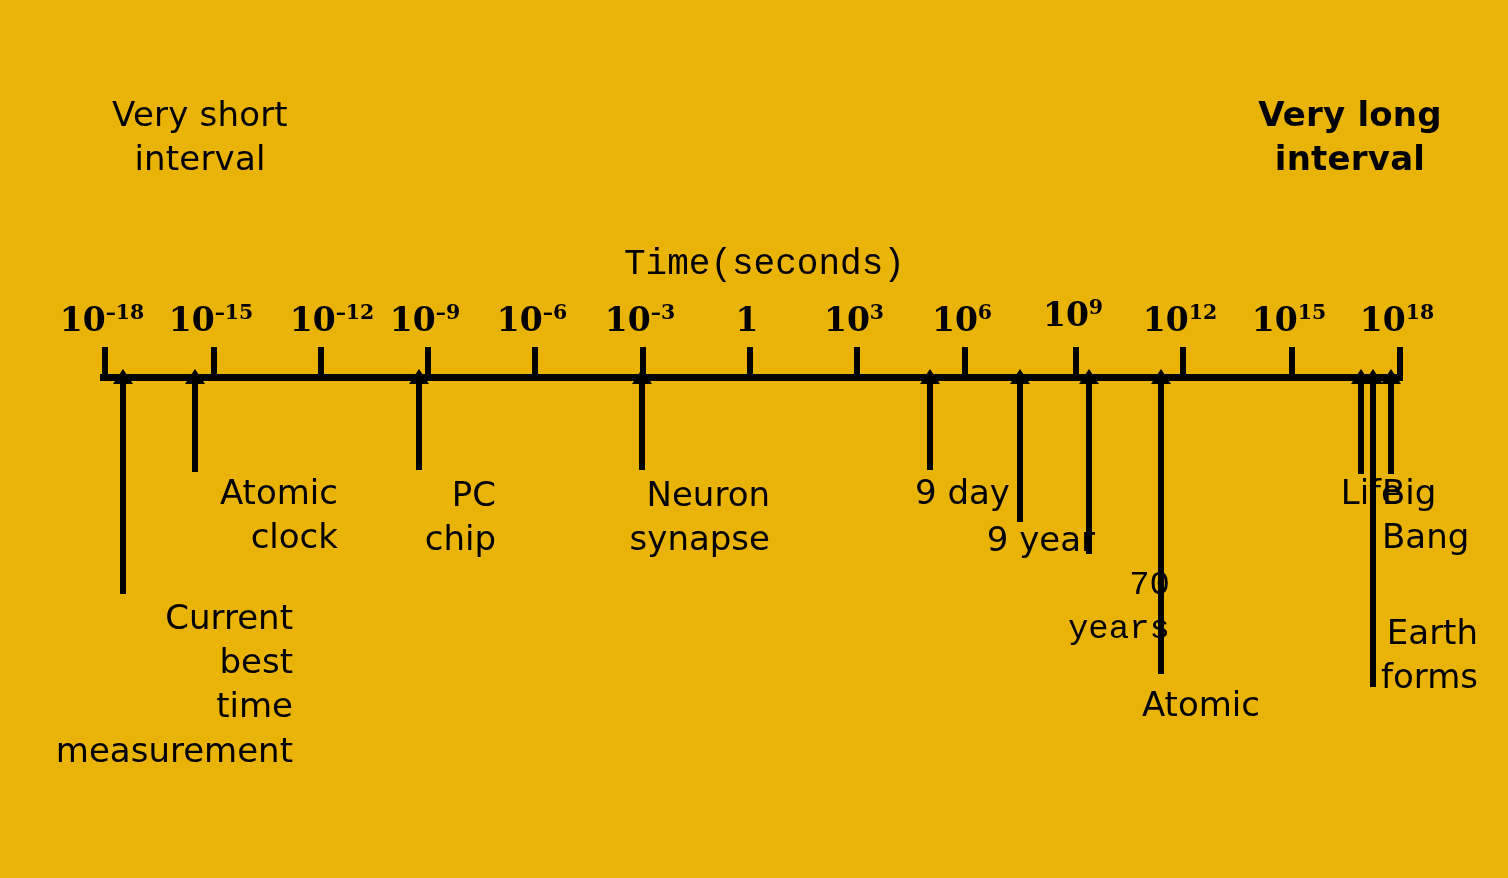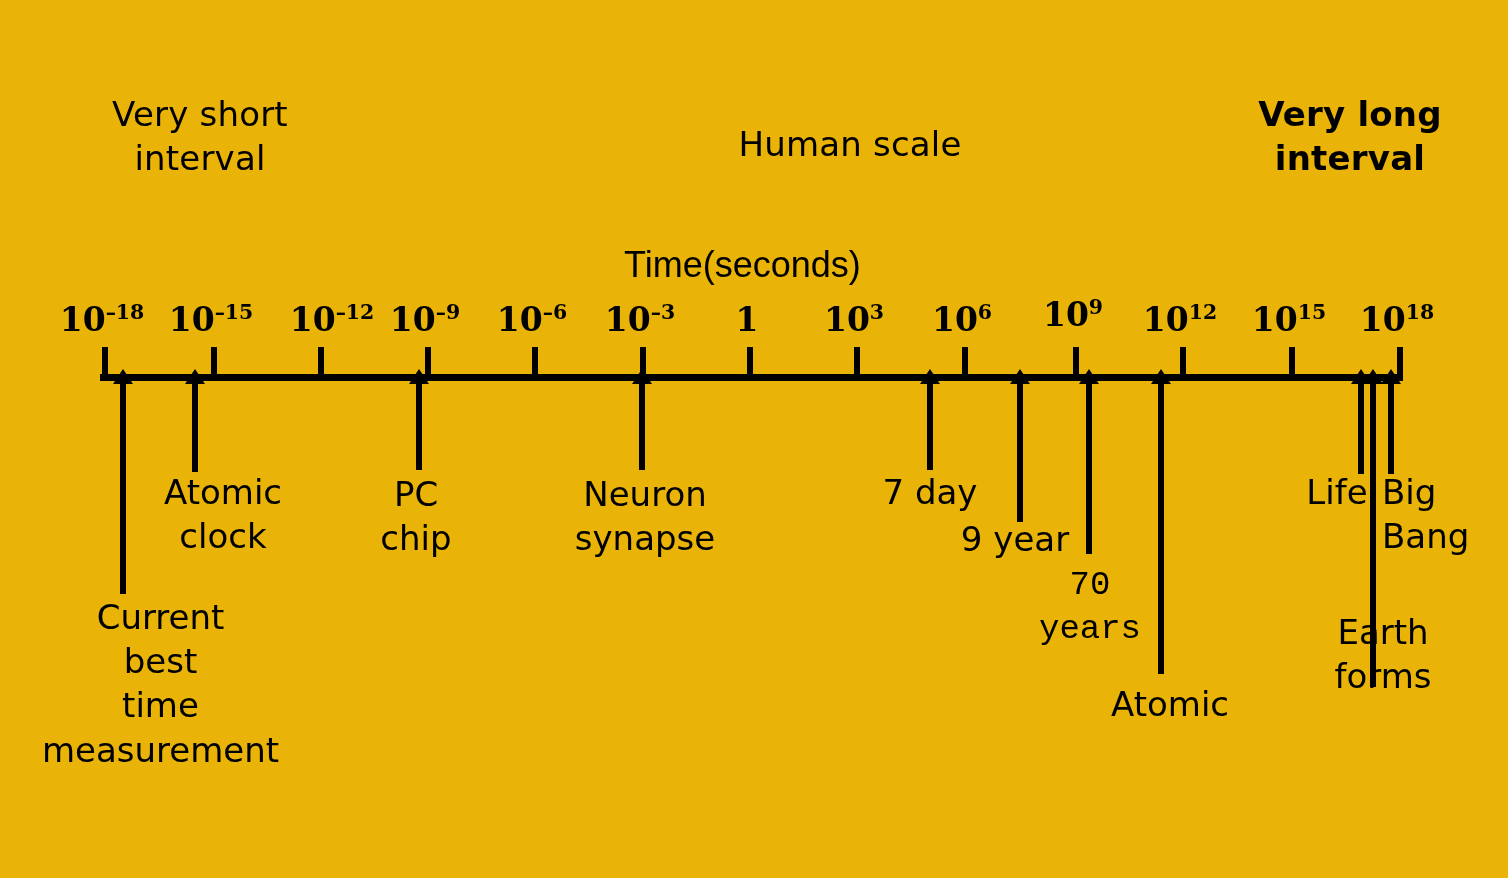--- a/index.html
+++ b/index.html
@@ -34,21 +34,21 @@
   }
   #region-very-short { left: 50px;   top: 93px;  width: 300px; }
   #region-human      { left: 700px;  top: 123px; width: 300px; }
   #region-very-long  { left: 1200px; top: 93px;  width: 300px; font-weight: bold; }
 
   
   #axis-title {
     position: absolute;
     left: 624px;
     top: 245px;
-    font-family: Liberation Sans, sans-serif;
+    font-family: Liberation Mono, monospace;
     font-size: 36px;
     line-height: 1.1;
     white-space: nowrap;
     color: #000;
   }
 
   
   #axis-line {
     position: absolute;
     left: 100px;
@@ -100,33 +100,32 @@
   }
 
   
   .callout {
     position: absolute;
     font-family: "DejaVu Sans", sans-serif;
     font-size: 34px;
     line-height: 1.3;
     color: #000;
     white-space: pre-line;
-    text-align: center;
+    text-align: right;
   }
   .callout.left-align  { text-align: left; }
 </style>
 </head>
 <body>
 
 <div id="stage">
 
   <div class="region-label" id="region-very-short">Very short
 interval</div>
 
-  <div class="region-label" id="region-human">Human scale</div>
 
   <div class="region-label" id="region-very-long">Very long
 interval</div>
 
   <div id="axis-title">Time(seconds)</div>
 
   <div id="axis-line">
       <div class="tick" style="left: 2px; height: 34px; bottom: 0px;"></div>
       <div class="tick" style="left: 111px; height: 34px; bottom: 0px;"></div>
       <div class="tick" style="left: 218px; height: 34px; bottom: 0px;"></div>
@@ -174,21 +173,21 @@
       <div class="callout" style="left: 28px; top: 595px; width: 265px;">Current
 best
 time
 measurement</div>
       <div class="callout" style="left: 108px; top: 470px; width: 230px;">Atomic
 clock</div>
       <div class="callout" style="left: 336px; top: 472px; width: 160px;">PC
 chip</div>
       <div class="callout" style="left: 520px; top: 472px; width: 250px;">Neuron
 synapse</div>
-      <div class="callout" style="left: 850px; top: 470px; width: 160px;">7 day</div>
+      <div class="callout" style="left: 850px; top: 470px; width: 160px;">9 day</div>
       <div class="callout" style="left: 935px; top: 517px; width: 160px;">9 year</div>
       <div class="callout" style="left: 1010px; top: 563px; width: 160px; font-family: Liberation Mono, monospace;">70
 years</div>
       <div class="callout" style="left: 1080px; top: 682px; width: 180px;">Atomic</div>
       <div class="callout" style="left: 1272px; top: 470px; width: 130px;">Life</div>
       <div class="callout" style="left: 1288px; top: 610px; width: 190px;">Earth
 forms</div>
       <div class="callout left-align" style="left: 1382px; top: 470px; width: 130px;">Big
 Bang</div>
     </div>

